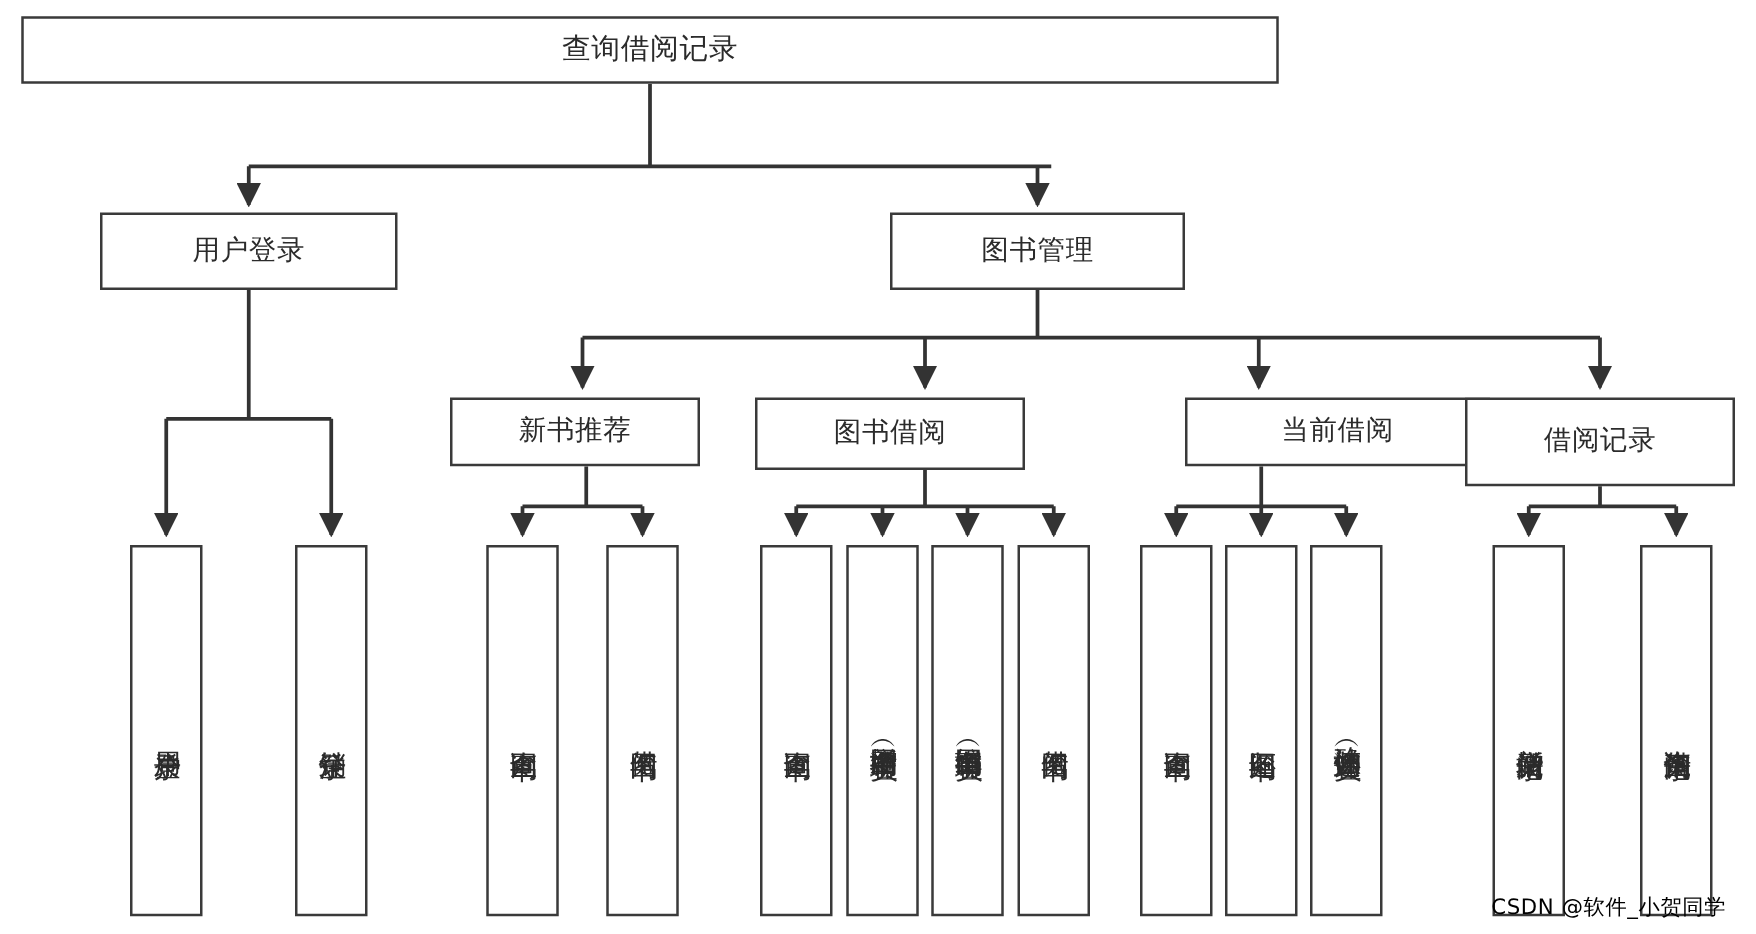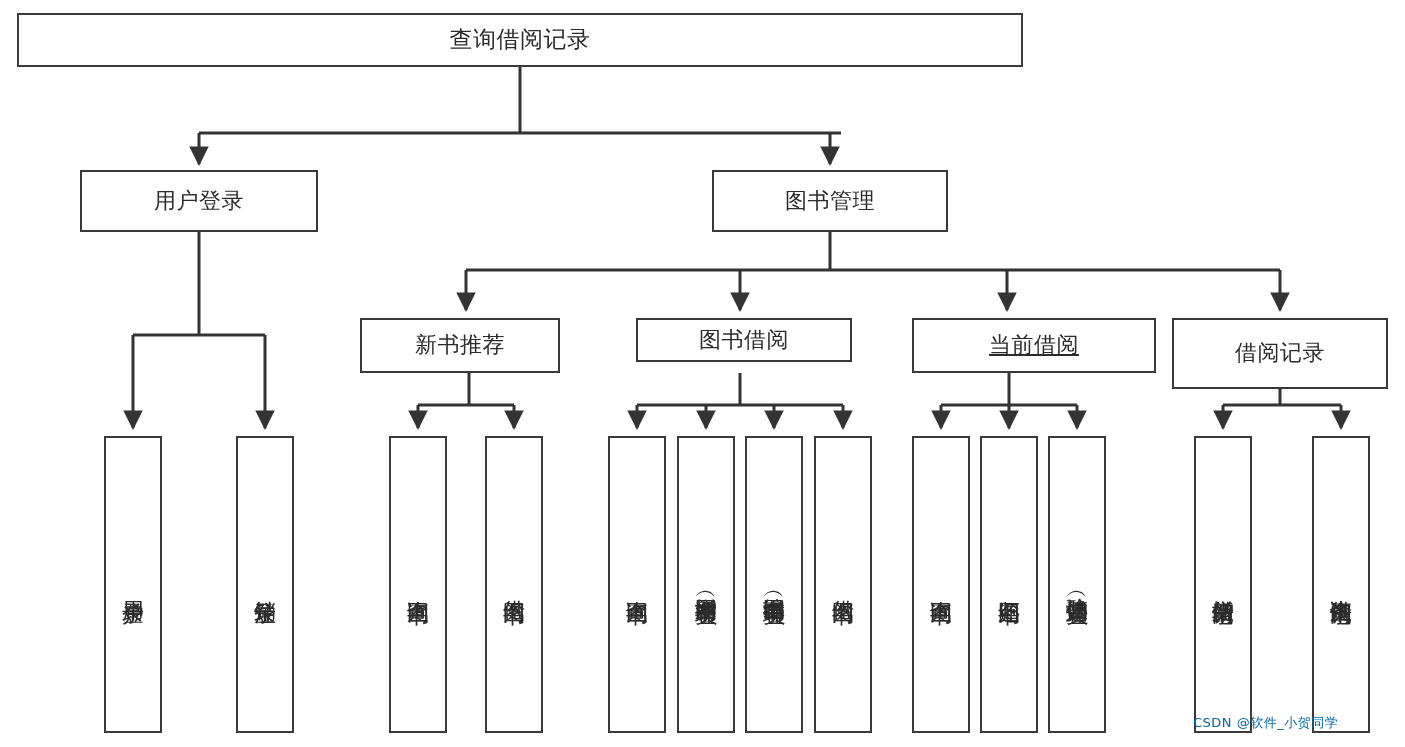--- a/index.html
+++ b/index.html
@@ -58,22 +58,22 @@
     display: block;
     text-align: center;
   }
   .node.root {
     font-size: 23px;
   }
   .watermark {
     position: absolute;
     left: 1193px;
     top: 714px;
-    font-size: 13px;
-    color: #0369a1;
+    font-size: 17px;
+    color: #000000;
     white-space: nowrap;
     letter-spacing: 0.5px;
     z-index: 5;
     font-family: "DejaVu Sans", "Liberation Sans", sans-serif;
   }
 </style>
 </head>
 <body>
 
 <div id="canvas">
@@ -136,24 +136,24 @@
   <div class="node horiz" style="left:80px; top:170px; width:238px; height:62px;">
     <span>用户登录</span>
   </div>
   <div class="node horiz" style="left:712px; top:170px; width:236px; height:62px;">
     <span>图书管理</span>
   </div>
 
   <div class="node horiz" style="left:360px; top:318px; width:200px; height:55px;">
     <span>新书推荐</span>
   </div>
-  <div class="node horiz" style="left:636px; top:318px; width:216px; height:44px;">
+  <div class="node horiz" style="left:604px; top:318px; width:216px; height:58px;">
     <span>图书借阅</span>
   </div>
-  <div class="node horiz" style="left:912px; top:318px; width:244px; height:55px;text-decoration:underline;">
+  <div class="node horiz" style="left:948px; top:318px; width:244px; height:55px;">
     <span>当前借阅</span>
   </div>
   <div class="node horiz" style="left:1172px; top:318px; width:216px; height:71px;">
     <span>借阅记录</span>
   </div>
 
   <div class="node vert" style="left:104px; top:436px; width:58px; height:297px;">
     <span class="vlabel">用户登录</span>
   </div>
   <div class="node vert" style="left:236px; top:436px; width:58px; height:297px;">

